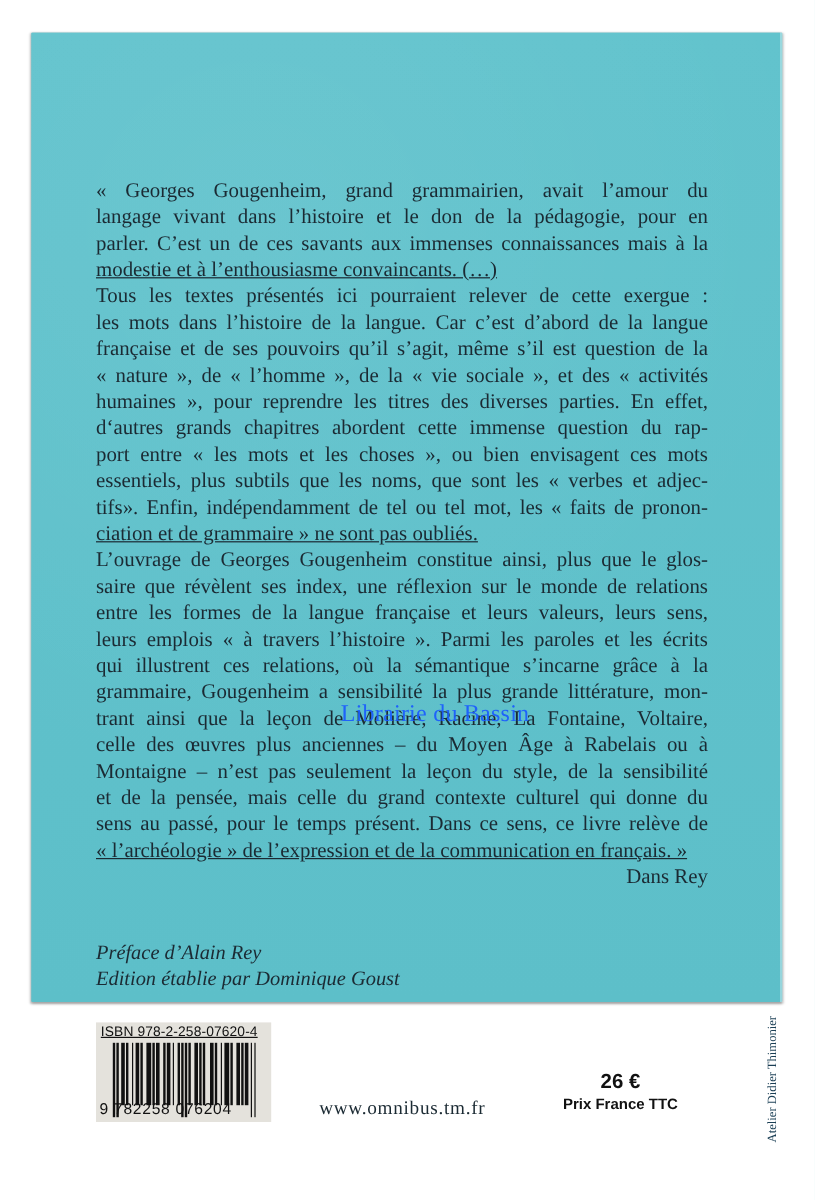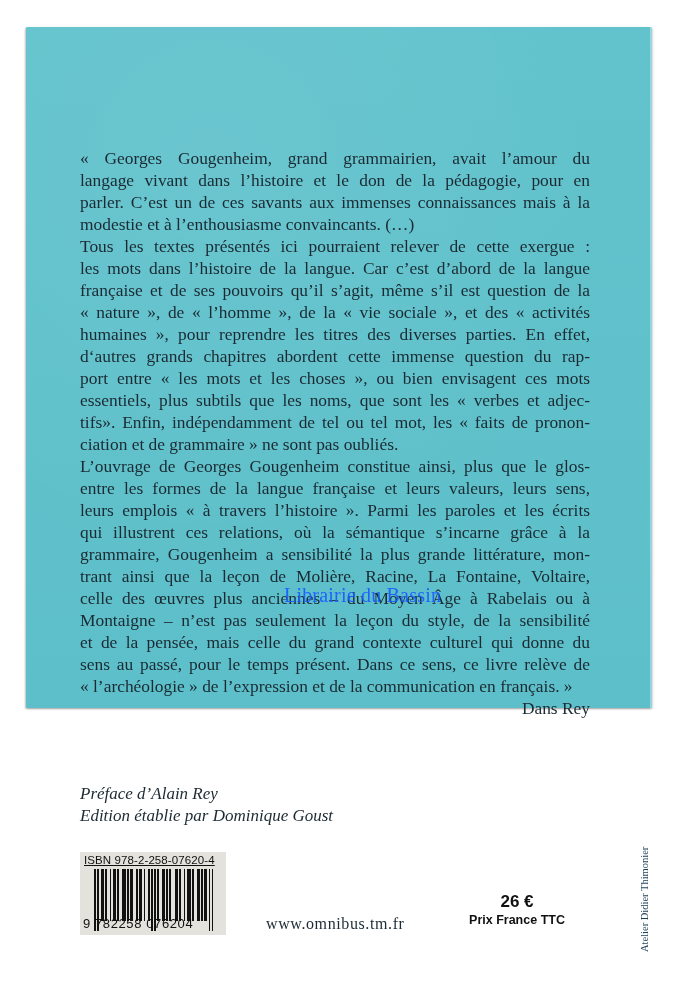--- a/index.html
+++ b/index.html
@@ -12,21 +12,21 @@
       height: 1000px;
       position: relative;
       overflow: hidden;
       font-family: "Liberation Serif", "DejaVu Serif", serif;
     }
     .book {
       position: absolute;
       left: 26px;
       top: 27px;
       width: 626px;
-      height: 681px;
+      height: 808px;
       background: #5fc1cb;
       background-image:
         radial-gradient(circle at 30% 20%, rgba(255,255,255,0.06), rgba(255,255,255,0) 60%),
         linear-gradient(180deg, #62c3cd 0%, #5dbfc9 100%);
       box-shadow: -1px 1px 2px rgba(0,0,0,0.25), 1px 1px 2px rgba(0,0,0,0.15);
       border-radius: 1px;
     }
     .book::after {
       content: "";
       position: absolute;
@@ -47,20 +47,21 @@
     }
     .line {
       display: block;
       white-space: nowrap;
       text-align: justify;
       text-align-last: justify;
       height: 22px;
     }
     .line.last {
       text-align-last: left;
+      text-decoration: underline;
     }
     .line.right {
       text-align: right;
       text-align-last: right;
     }
     .credits {
       position: absolute;
       left: 54px;
       top: 756px;
       font-style: italic;
@@ -184,20 +185,21 @@
     <span class="line">les mots dans l’histoire de la langue. Car c’est d’abord de la langue</span>
     <span class="line">française et de ses pouvoirs qu’il s’agit, même s’il est question de la</span>
     <span class="line">« nature », de « l’homme », de la « vie sociale », et des « activités</span>
     <span class="line">humaines », pour reprendre les titres des diverses parties. En effet,</span>
     <span class="line">d‘autres grands chapitres abordent cette immense question du rap-</span>
     <span class="line">port entre « les mots et les choses », ou bien envisagent ces mots</span>
     <span class="line">essentiels, plus subtils que les noms, que sont les « verbes  et adjec-</span>
     <span class="line">tifs». Enfin, indépendamment de tel ou tel mot, les « faits de pronon-</span>
     <span class="line last">ciation et de grammaire » ne sont pas oubliés.</span>
     <span class="line">L’ouvrage de Georges Gougenheim constitue ainsi, plus que le glos-</span>
+    <span class="line">saire que révèlent ses index, une réflexion sur le monde de relations</span>
     <span class="line">entre les formes de la langue française et leurs valeurs, leurs sens,</span>
     <span class="line">leurs emplois « à travers l’histoire ». Parmi les paroles et les écrits</span>
     <span class="line">qui illustrent ces relations, où la sémantique s’incarne grâce à la</span>
     <span class="line">grammaire, Gougenheim a sensibilité la plus grande littérature, mon-</span>
     <span class="line">trant ainsi que la leçon de Molière, Racine, La Fontaine, Voltaire,</span>
     <span class="line">celle des œuvres plus anciennes – du Moyen Âge à Rabelais ou à</span>
     <span class="line">Montaigne – n’est pas seulement la leçon du style, de la sensibilité</span>
     <span class="line">et de la pensée, mais celle du grand contexte culturel qui donne du</span>
     <span class="line">sens au passé, pour le temps présent. Dans ce sens, ce livre relève de</span>
     <span class="line last">« l’archéologie » de l’expression et de la communication en français. »</span>

